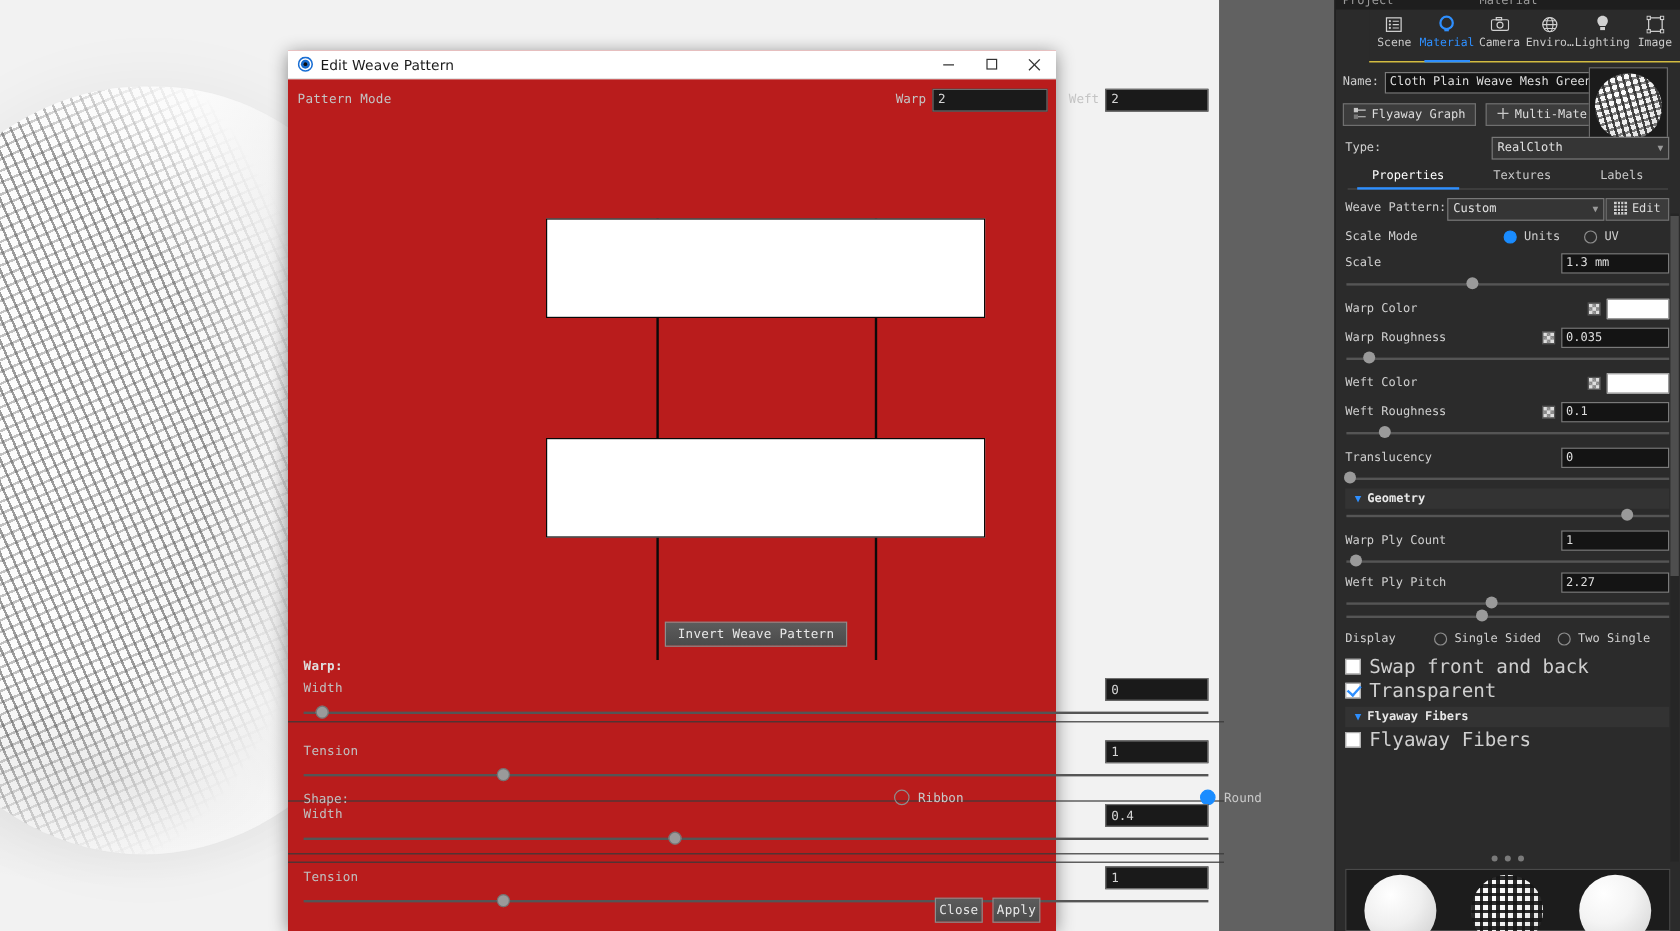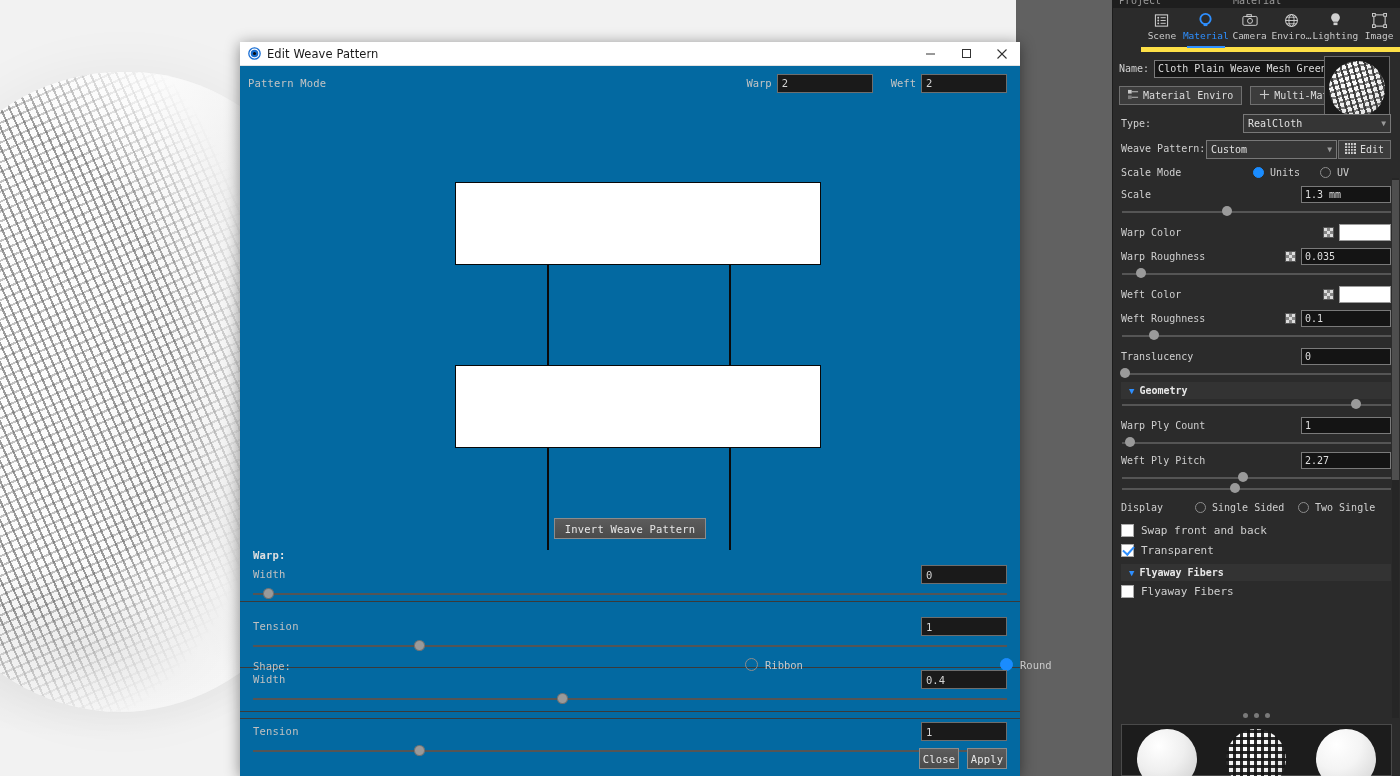--- a/index.html
+++ b/index.html
@@ -63,22 +63,22 @@
 
   
   .gap-strip {
     position: absolute; left: 1016px; top: 0; width: 96px; height: 776px;
     background: #616161;
   }
 
   
   .dialog {
     position: absolute; left: 240px; top: 42px;
-    width: 780px; height: 734px;
-    background: #0369a1;
+    width: 640px; height: 734px;
+    background: #b91c1c;
     box-shadow: 0 2px 14px rgba(0,0,0,0.45);
   }
   .dlg-titlebar {
     height: 24px; background: #ffffff;
     display: flex; align-items: center;
     padding-left: 8px;
     border-bottom: 1px solid #e3e3e3;
   }
   .dlg-appicon { width: 13px; height: 13px; margin-right: 6px; flex: 0 0 auto; }
   .dlg-title {
@@ -195,21 +195,21 @@
   }
   .sb-titlebar {
     position: relative; height: 8px; background: #1e1e1e; overflow: hidden;
   }
   .sb-titlebar .t {
     position: absolute; top: -5px; font-size: 10px; color: #9a9a9a;
     font-family: "DejaVu Sans Mono", monospace;
   }
   .sb-tabs {
     display: flex; height: 44px; background: #2b2b2b;
-    border-bottom: 5px solid #fde047;
+    border-bottom: 1px solid #fde047;
     margin-left: 28px;
   }
   .sb-tab {
     flex: 1 1 0; display: flex; flex-direction: column;
     align-items: center; justify-content: flex-start; padding-top: 3px;
     position: relative;
   }
   .sb-tab .ico { height: 18px; display: flex; align-items: center; justify-content: center; }
   .sb-tab .lbl { font-size: 9.5px; color: #c9c9c9; margin-top: 1px; white-space: nowrap; }
   .sb-tab.active .lbl { color: #2e8fff; }
@@ -303,21 +303,21 @@
   }
   .caret-down { color: #2e8fff; font-size: 9px; }
   .radio-s { width: 11px; height: 11px; border-radius: 50%; border: 1.5px solid #8d8d8d; flex: 0 0 auto; }
   .radio-s.on { background: #1a8cff; border-color: #1a8cff; }
   .cbox { width: 13px; height: 13px; background: #fff; border: 1px solid #aaa; flex: 0 0 auto; position: relative; }
   .cbox.on::after {
     content: ""; position: absolute; left: 3px; top: -1px;
     width: 5px; height: 9px; border: solid #2e8fff;
     border-width: 0 2px 2px 0; transform: rotate(42deg);
   }
-  .opt-row { display: flex; align-items: center; gap: 7px; padding: 0 8px; height: 20px; font-size: 11px; color: #cfcfcf; }
+  .opt-row { display: flex; align-items: center; gap: 7px; padding: 0 8px; height: 20px; font-size: 16px; color: #cfcfcf; }
   .sb-scrollbar {
     position: absolute; right: 1px; top: 178px; width: 7px; height: 540px;
     background: #262626;
   }
   .sb-scrollbar .thumb {
     position: absolute; left: 0; top: 2px; width: 7px; height: 300px; background: #4e4e4e;
   }
   .dots { display: flex; justify-content: center; gap: 6px; padding-top: 3px; }
   .dot { width: 5px; height: 5px; border-radius: 50%; background: #7a7a7a; }
   .mat-strip {
@@ -558,41 +558,46 @@
     <div class="sb-btn-row">
       <div class="sb-btn">
         <span>
           <svg width="11" height="11" viewBox="0 0 12 12">
               <rect x="0" y="1" width="4" height="4" fill="#c8c8c8"></rect>
               <rect x="0" y="7" width="4" height="4" fill="#7a7a7a"></rect>
               <line x1="4" y1="3" x2="11" y2="3" stroke="#c8c8c8" stroke-width="1"></line>
               <line x1="4" y1="9" x2="11" y2="9" stroke="#c8c8c8" stroke-width="1"></line>
             </svg>
         </span>
-        <span>Material Enviro</span>
+        <span>Flyaway Graph</span>
       </div>
       <div class="sb-btn">
         <span>
           <svg width="11" height="11" viewBox="0 0 12 12">
               <line x1="6" y1="1" x2="6" y2="11" stroke="#c8c8c8" stroke-width="1.2"></line>
               <line x1="1" y1="6" x2="11" y2="6" stroke="#c8c8c8" stroke-width="1.2"></line>
             </svg>
         </span>
         <span>Multi-Material</span>
       </div>
     </div>
 
     <div class="sb-row" style="margin-top:9px">
       <span class="sb-lab">Type:</span>
       <div class="select" style="width:148px; margin-left:auto; margin-right:1px">
         <span>RealCloth</span>
         <span class="caret">▼</span>
       </div>
     </div>
 
+    <div class="sb-subtabs">
+      <div class="sb-subtab active">Properties</div>
+      <div class="sb-subtab">Textures</div>
+      <div class="sb-subtab">Labels</div>
+    </div>
 
     <div class="p-row" style="height:24px; margin-top:6px">
       <span class="p-lab">Weave Pattern:</span>
       <div class="select" style="position:absolute; left:93px; top:1px; width:131px">
         <span>Custom</span>
         <span class="caret">▼</span>
       </div>
       <div class="sb-btn" style="position:absolute; right:9px; top:1px; height:19px; padding:0 6px">
         <span>
           <svg width="11" height="11" viewBox="0 0 12 12">

